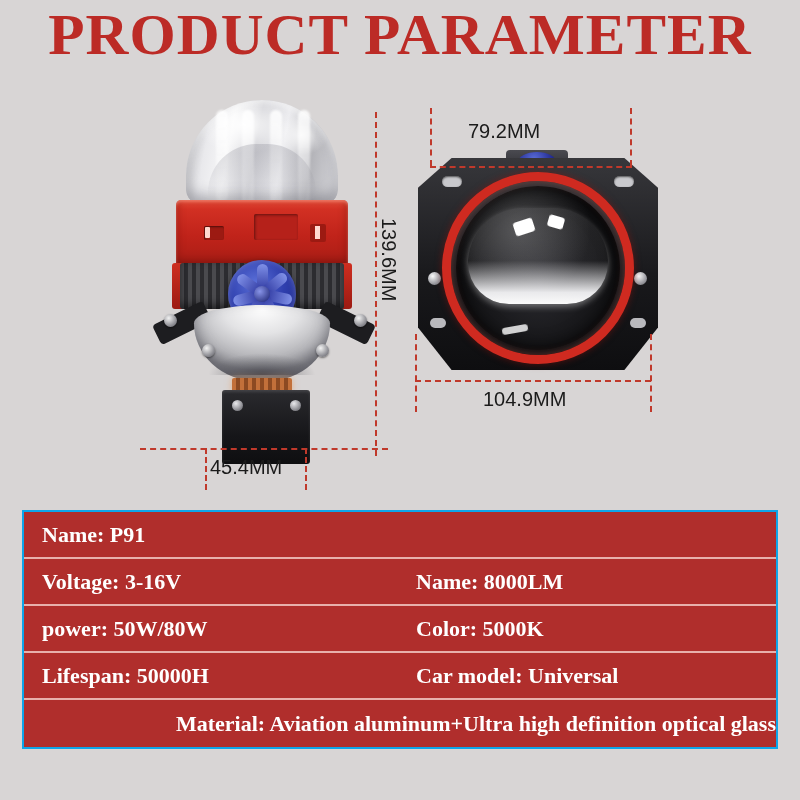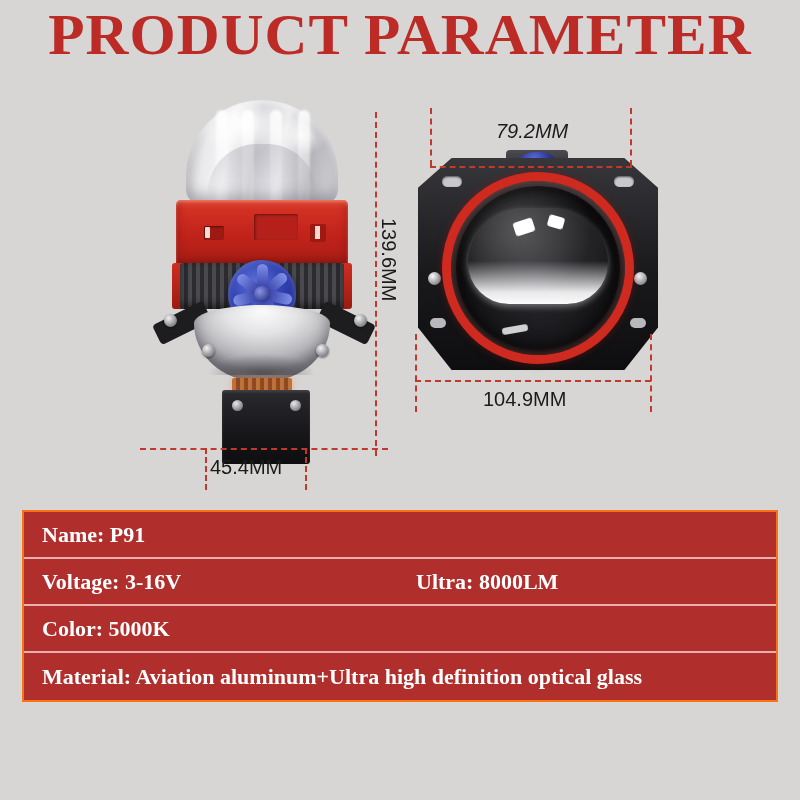--- a/index.html
+++ b/index.html
@@ -174,24 +174,24 @@
   .dim-label {
     position:absolute; color:#1b1b1b; font-size:20px; font-weight:400;
     font-family:"Liberation Sans", sans-serif; white-space:nowrap;
   }
   .dim-label.vert { transform:rotate(90deg); transform-origin:left top; }
 
   
   .spec {
     position:absolute; left:22px; top:510px; width:756px;
     background:#b02e2c;
-    border:2px solid #f97316;
+    border:2px solid #0ea5e9;
   }
   .spec-row { display:flex; height:47px; align-items:center; border-bottom:2px solid #e8b0ac; }
-  .spec-row:last-child { border-bottom:none; }
+  .spec-row:last-child { border-bottom:none;text-align:right; }
   .spec-cell {
     color:#fff; font-size:22px; font-weight:bold;
     font-family:"Liberation Serif", serif;
     padding-left:18px; white-space:nowrap; overflow:hidden;
   }
   .spec-cell.left  { width:374px; }
   .spec-cell.right { flex:1; }
   .spec-cell.full  { width:100%; }
 </style>
 </head>
@@ -266,35 +266,40 @@
   <div class="dim-label vert" style="left:400px; top:140px;">139.6MM</div>
 
   <div class="dash-h" style="left:140px; top:370px; width:248px;"></div>
   <div class="dash-v" style="left:205px; top:370px; height:42px;"></div>
   <div class="dash-v" style="left:305px; top:370px; height:42px;"></div>
   <div class="dim-label" style="left:210px; top:378px;">45.4MM</div>
 
   <div class="dash-v" style="left:430px; top:30px;  height:58px;"></div>
   <div class="dash-v" style="left:630px; top:30px;  height:58px;"></div>
   <div class="dash-h" style="left:430px; top:88px;  width:202px;"></div>
-  <div class="dim-label" style="left:496px; top:42px;font-style:italic;">79.2MM</div>
+  <div class="dim-label" style="left:468px; top:42px;">79.2MM</div>
 
   <div class="dash-h" style="left:415px; top:302px; width:236px;"></div>
   <div class="dash-v" style="left:415px; top:256px; height:78px;"></div>
   <div class="dash-v" style="left:650px; top:256px; height:78px;"></div>
   <div class="dim-label" style="left:483px; top:310px;">104.9MM</div>
 </div>
 
 <div class="spec">
   <div class="spec-row">
     <div class="spec-cell left">Name: P91</div>
   </div>
   <div class="spec-row">
     <div class="spec-cell left">Voltage: 3-16V</div>
-    <div class="spec-cell right">Ultra: 8000LM</div>
-  </div>
-  <div class="spec-row">
+    <div class="spec-cell right">Name: 8000LM</div>
+  </div>
+  <div class="spec-row">
+    <div class="spec-cell left">power: 50W/80W</div>
     <div class="spec-cell right">Color: 5000K</div>
   </div>
   <div class="spec-row">
+    <div class="spec-cell left">Lifespan: 50000H</div>
+    <div class="spec-cell right">Car model: Universal</div>
+  </div>
+  <div class="spec-row">
     <div class="spec-cell full">Material: Aviation aluminum+Ultra high definition optical glass</div>
   </div>
 </div>
 
 </body></html>

